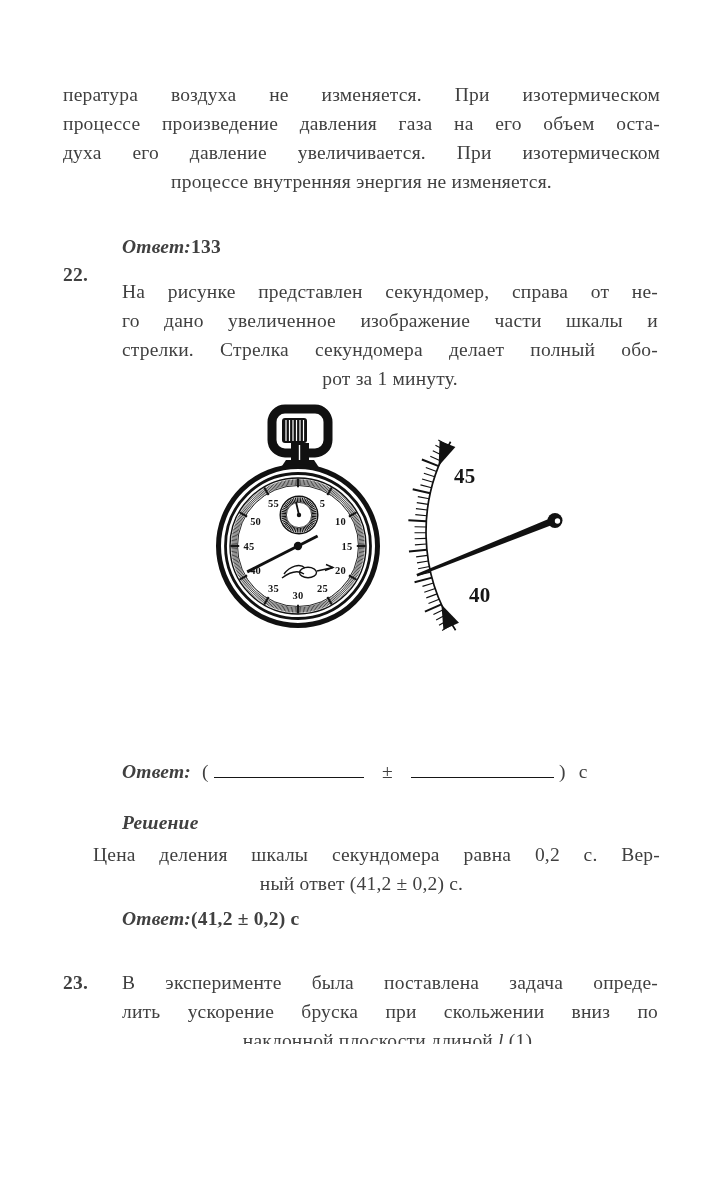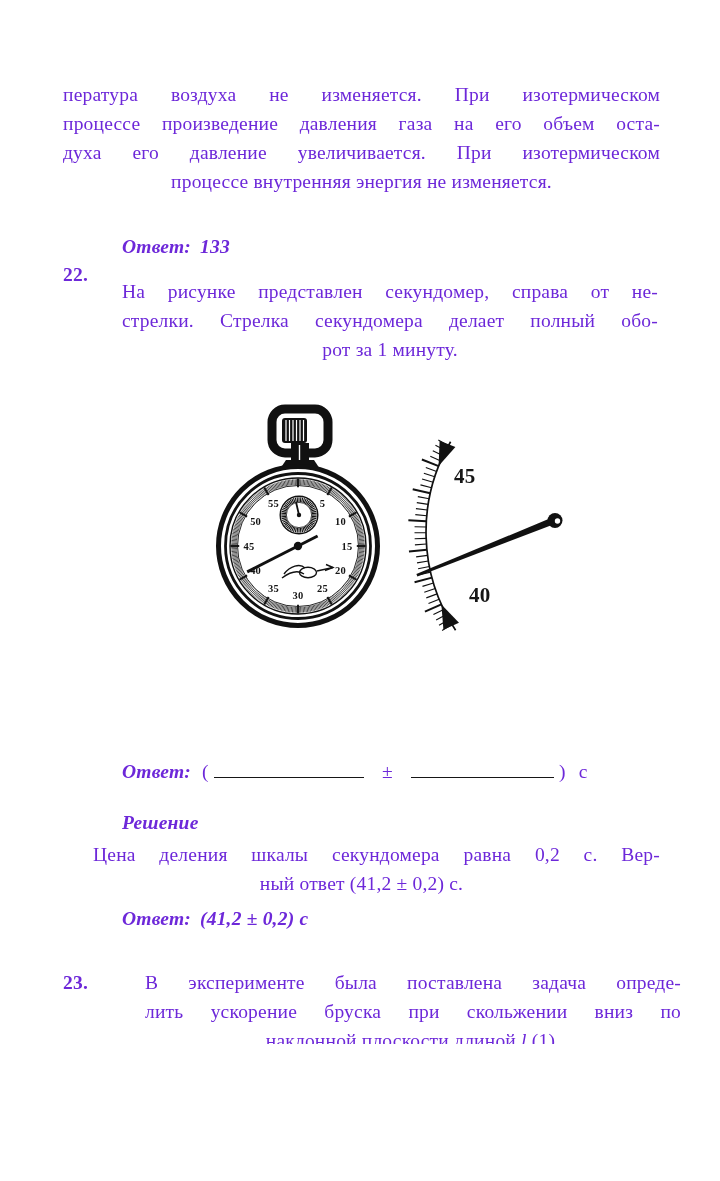--- a/index.html
+++ b/index.html
@@ -1,31 +1,31 @@
 <!DOCTYPE html>
 <html><head>
 <meta charset="utf-8">
 <style>
   html,body{margin:0;padding:0;background:#ffffff;}
   .page{
     position:relative;width:720px;height:1044px;background:#fff;
-    font-family:"Liberation Serif",serif;color:#6d28d9;
+    font-family:"Liberation Serif",serif;color:#404040;
     font-size:19.5px;letter-spacing:0.2px;overflow:hidden;
   }
   .abs{position:absolute;}
   .line{height:29px;line-height:29px;text-align:center;}
   .j{text-align:justify;text-align-last:justify;}
   .bold{font-weight:bold;}
   .bi{font-weight:bold;font-style:italic;}
   .it{font-style:italic;}
   .tasknum{font-weight:bold;}
   .indent1{text-indent:30px;}
   .blank{display:inline-block;border-bottom:1.6px solid #161616;height:1.05em;vertical-align:baseline;}
   .pagenum{width:720px;text-align:center;}
-  .ml9{margin-left:9px;font-style:italic;}
+  .ml9{}
   svg text{font-family:"Liberation Serif",serif;font-weight:bold;fill:#161616;}
   .dialnum{font-size:10.5px;}
   .scalenum{font-size:21px;}
 </style>
 </head>
 <body>
 
 <div class="page">
 
   <div class="abs" style="left:63px;top:80px;width:597px;">
@@ -35,20 +35,21 @@
     <div class="line">процессе внутренняя энергия не изменяется.</div>
   </div>
 
   <div class="abs line" style="left:122px;top:232px;">
     <span class="bi">Ответ:</span><span class="bold ml9">133</span>
   </div>
 
   <div class="abs line tasknum" style="left:63px;top:260px;">22.</div>
   <div class="abs" style="left:122px;top:277px;width:536px;">
     <div class="line j">На рисунке представлен секундомер, справа от не-</div>
+    <div class="line j">го дано увеличенное изображение части шкалы и</div>
     <div class="line j">стрелки. Стрелка секундомера делает полный обо-</div>
     <div class="line">рот за 1 минуту.</div>
   </div>
 
   <svg class="abs" style="left:198px;top:396px;" width="382" height="252" viewBox="0 0 382 252">
 
     <g stroke-linejoin="round">
       <rect x="74" y="13" width="56" height="44" rx="13" fill="none" stroke="#111" stroke-width="9"></rect>
       <rect x="84" y="22" width="25" height="25" rx="3" fill="#111"></rect>
       <line x1="88" y1="24" x2="88" y2="45" stroke="#fff" stroke-width="1.2"></line>
@@ -543,21 +544,21 @@
   <div class="abs" style="left:63px;top:840px;width:597px;">
     <div class="line j indent1">Цена деления шкалы секундомера равна 0,2 с. Вер-</div>
     <div class="line">ный ответ (41,2 ± 0,2) с.</div>
   </div>
 
   <div class="abs line" style="left:122px;top:904px;">
     <span class="bi">Ответ:</span><span class="bold ml9">(41,2 ± 0,2) с</span>
   </div>
 
   <div class="abs line tasknum" style="left:63px;top:968px;">23.</div>
-  <div class="abs" style="left:122px;top:968px;width:536px;margin-left:23px;">
+  <div class="abs" style="left:122px;top:968px;width:536px;">
     <div class="line j">В эксперименте была поставлена задача опреде-</div>
     <div class="line j">лить ускорение бруска при скольжении вниз по</div>
     <div class="line"><span>наклонной плоскости длиной</span> <span class="it">l</span> <span>(1).</span></div>
   </div>
 
   <div class="abs line pagenum" style="left:0;top:1064px;">233</div>
 
 </div>
 
 </body></html>

